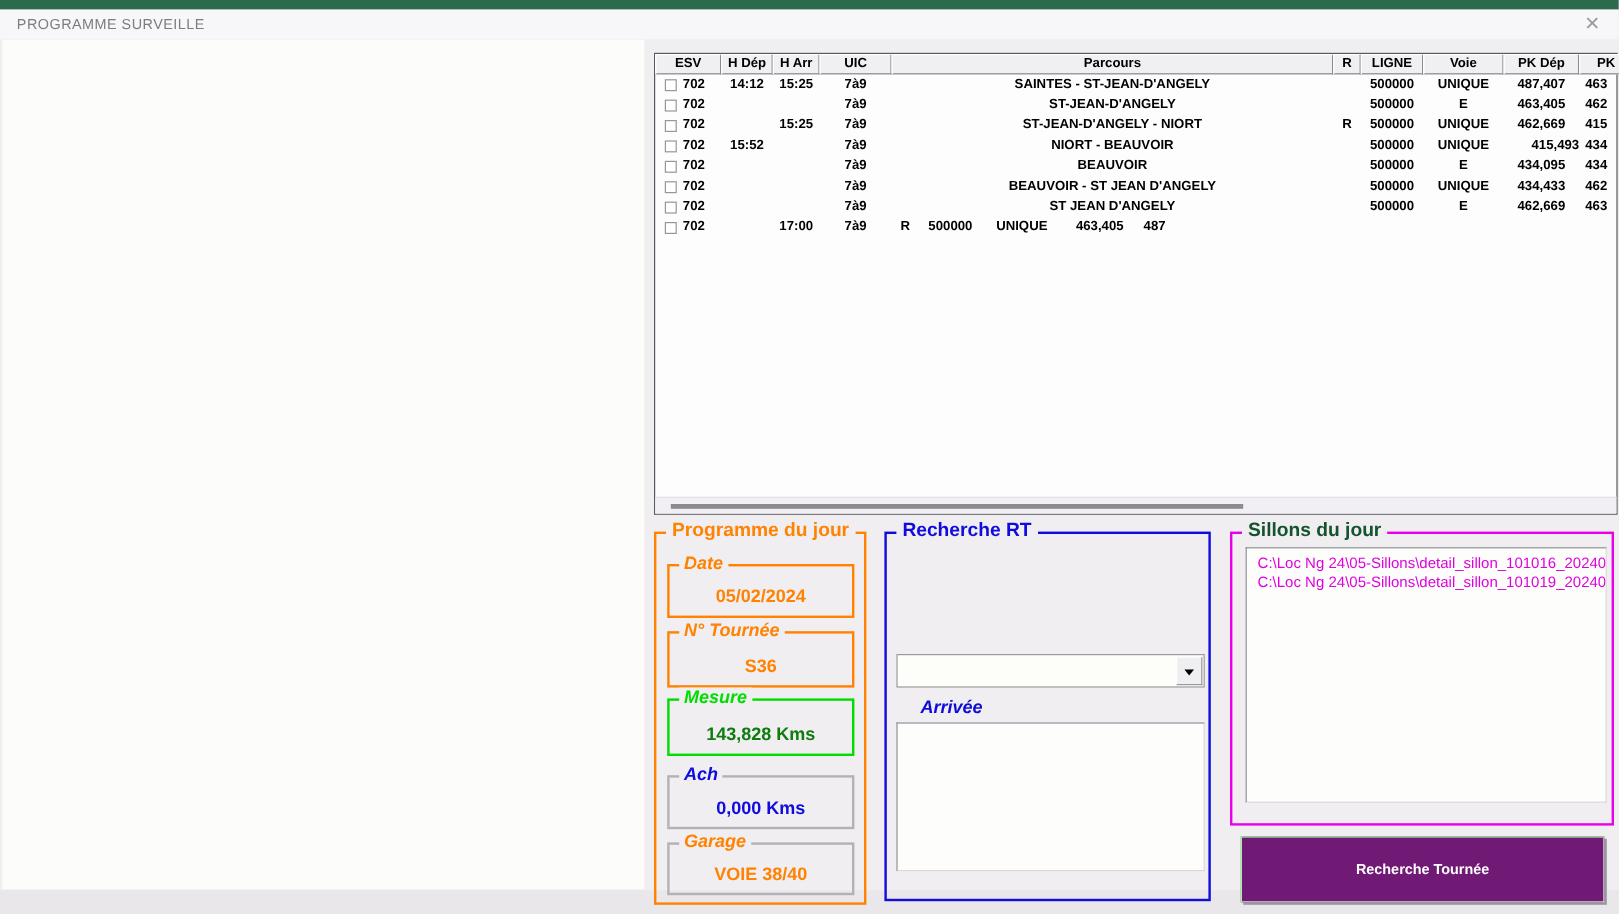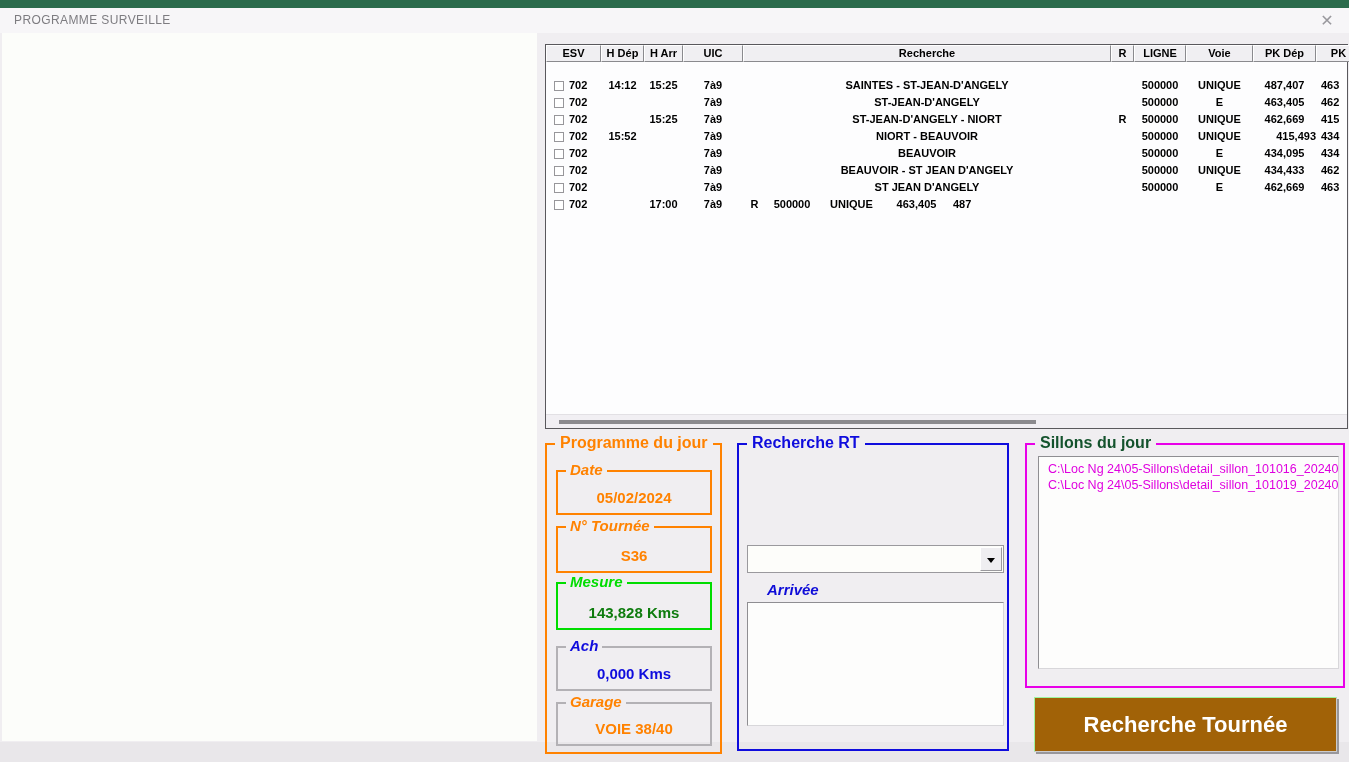--- a/index.html
+++ b/index.html
@@ -15,21 +15,21 @@
   .main { position:absolute; left:0; top:33px; width:1349px; height:709px; background:#f0eef1; }
   .left-panel { position:absolute; left:2px; top:0px; width:535px; height:708px; background:#fcfdfa; }
 
   
   .grid { position:absolute; left:545px; top:11px; width:803px; height:385px;
           background:#fdfdfe; border:1px solid #59585c; }
   .grid-header { display:flex; height:17px; background:#f0eff2; }
   .hcell { flex:none; height:17px; background:#f0eff2; border-top:1px solid #ffffff; border-left:1px solid #ffffff;
            border-right:1px solid #8a8a8e; border-bottom:1px solid #8a8a8e;
            font-size:11px; font-weight:bold; color:#000; text-align:center; line-height:15px; overflow:hidden; }
-  .grid-body { position:absolute; left:0; top:17px; width:801px; height:352px; overflow:hidden;margin-top:15px; }
+  .grid-body { position:absolute; left:0; top:17px; width:801px; height:352px; overflow:hidden; }
   .grow { display:flex; height:17px; }
   .cell { flex:none; height:17px; font-size:11px; font-weight:bold; color:#000;
           text-align:center; line-height:17px; white-space:nowrap; overflow:hidden; }
   .cell.esv { display:flex; align-items:center; padding-left:8px; text-align:left; gap:5px; }
   .checkbox { width:10px; height:10px; background:#fff; border:1px solid #97969a; flex:none; }
   .hscroll { position:absolute; left:0; bottom:0; width:801px; height:14px; background:#f1eff3; border-top:1px solid #e2e0e4; }
   .hthumb { position:absolute; left:13px; top:5px; width:477px; height:4px; background:#8b8a8e; }
 
   
   .frame { position:absolute; border:2px solid; }
@@ -56,23 +56,23 @@
            border:1px solid #9a999d; border-top-color:#ffffff; border-left-color:#ffffff; cursor:pointer; }
   .combo .arrow-btn:after { content:""; position:absolute; left:6px; top:10px; border:4px solid transparent; border-top:5px solid #000; }
   .arrivee { position:absolute; left:28px; top:136px; font-size:15px; font-weight:bold; font-style:italic; color:#0e0cd8; }
   .listbox { position:absolute; background:#fdfdfc; border:1px solid #8f8e92; border-bottom-color:#d8d7da; border-right-color:#d8d7da; overflow:hidden; }
   .lb-arrivee { left:8px; top:157px; width:257px; height:124px; }
 
   
   .lb-sillons { left:11px; top:11px; width:301px; height:213px; padding-top:4px; }
   .file-row { font-size:12.5px; color:#df00df; line-height:16px; padding-left:9px; white-space:nowrap; cursor:default; }
 
-  .btn-green { position:absolute; left:1034px; top:664px; width:303px; height:55px; background:#a16207;
+  .btn-green { position:absolute; left:1034px; top:664px; width:303px; height:55px; background:#701a75;
                border:1px solid #cccccc; border-top-color:#9ef59e; border-left-color:#9ef59e;
-               box-shadow:2px 2px 0 #98979b; color:#fff; font-size:22px; font-weight:bold;
+               box-shadow:2px 2px 0 #98979b; color:#fff; font-size:12px; font-weight:bold;
                text-align:center; line-height:53px; cursor:pointer; }
 </style>
 </head>
 <body>
 
 <div class="top-strip"></div>
 
 <div class="titlebar">
   <span class="wtitle">PROGRAMME SURVEILLE</span>
   <span class="close-btn">✕</span>
@@ -80,21 +80,21 @@
 
 <div class="main">
   <div class="left-panel"></div>
 
   <div class="grid">
     <div class="grid-header" id="grid-header">
         <div class="hcell" style="width: 55px;">ESV</div>
         <div class="hcell" style="width: 43px;">H Dép</div>
         <div class="hcell" style="width: 39px;">H Arr</div>
         <div class="hcell" style="width: 60px;">UIC</div>
-        <div class="hcell" style="width: 368px;">Recherche</div>
+        <div class="hcell" style="width: 368px;">Parcours</div>
         <div class="hcell" style="width: 23px;">R</div>
         <div class="hcell" style="width: 52px;">LIGNE</div>
         <div class="hcell" style="width: 67px;">Voie</div>
         <div class="hcell" style="width: 63px;">PK Dép</div>
         <div class="hcell" style="width: 45px;">PK</div>
       </div>
     <div class="grid-body" id="grid-body">
         <div class="grow">
           <div class="cell esv" style="width: 55px;">
             <span class="checkbox"></span>

